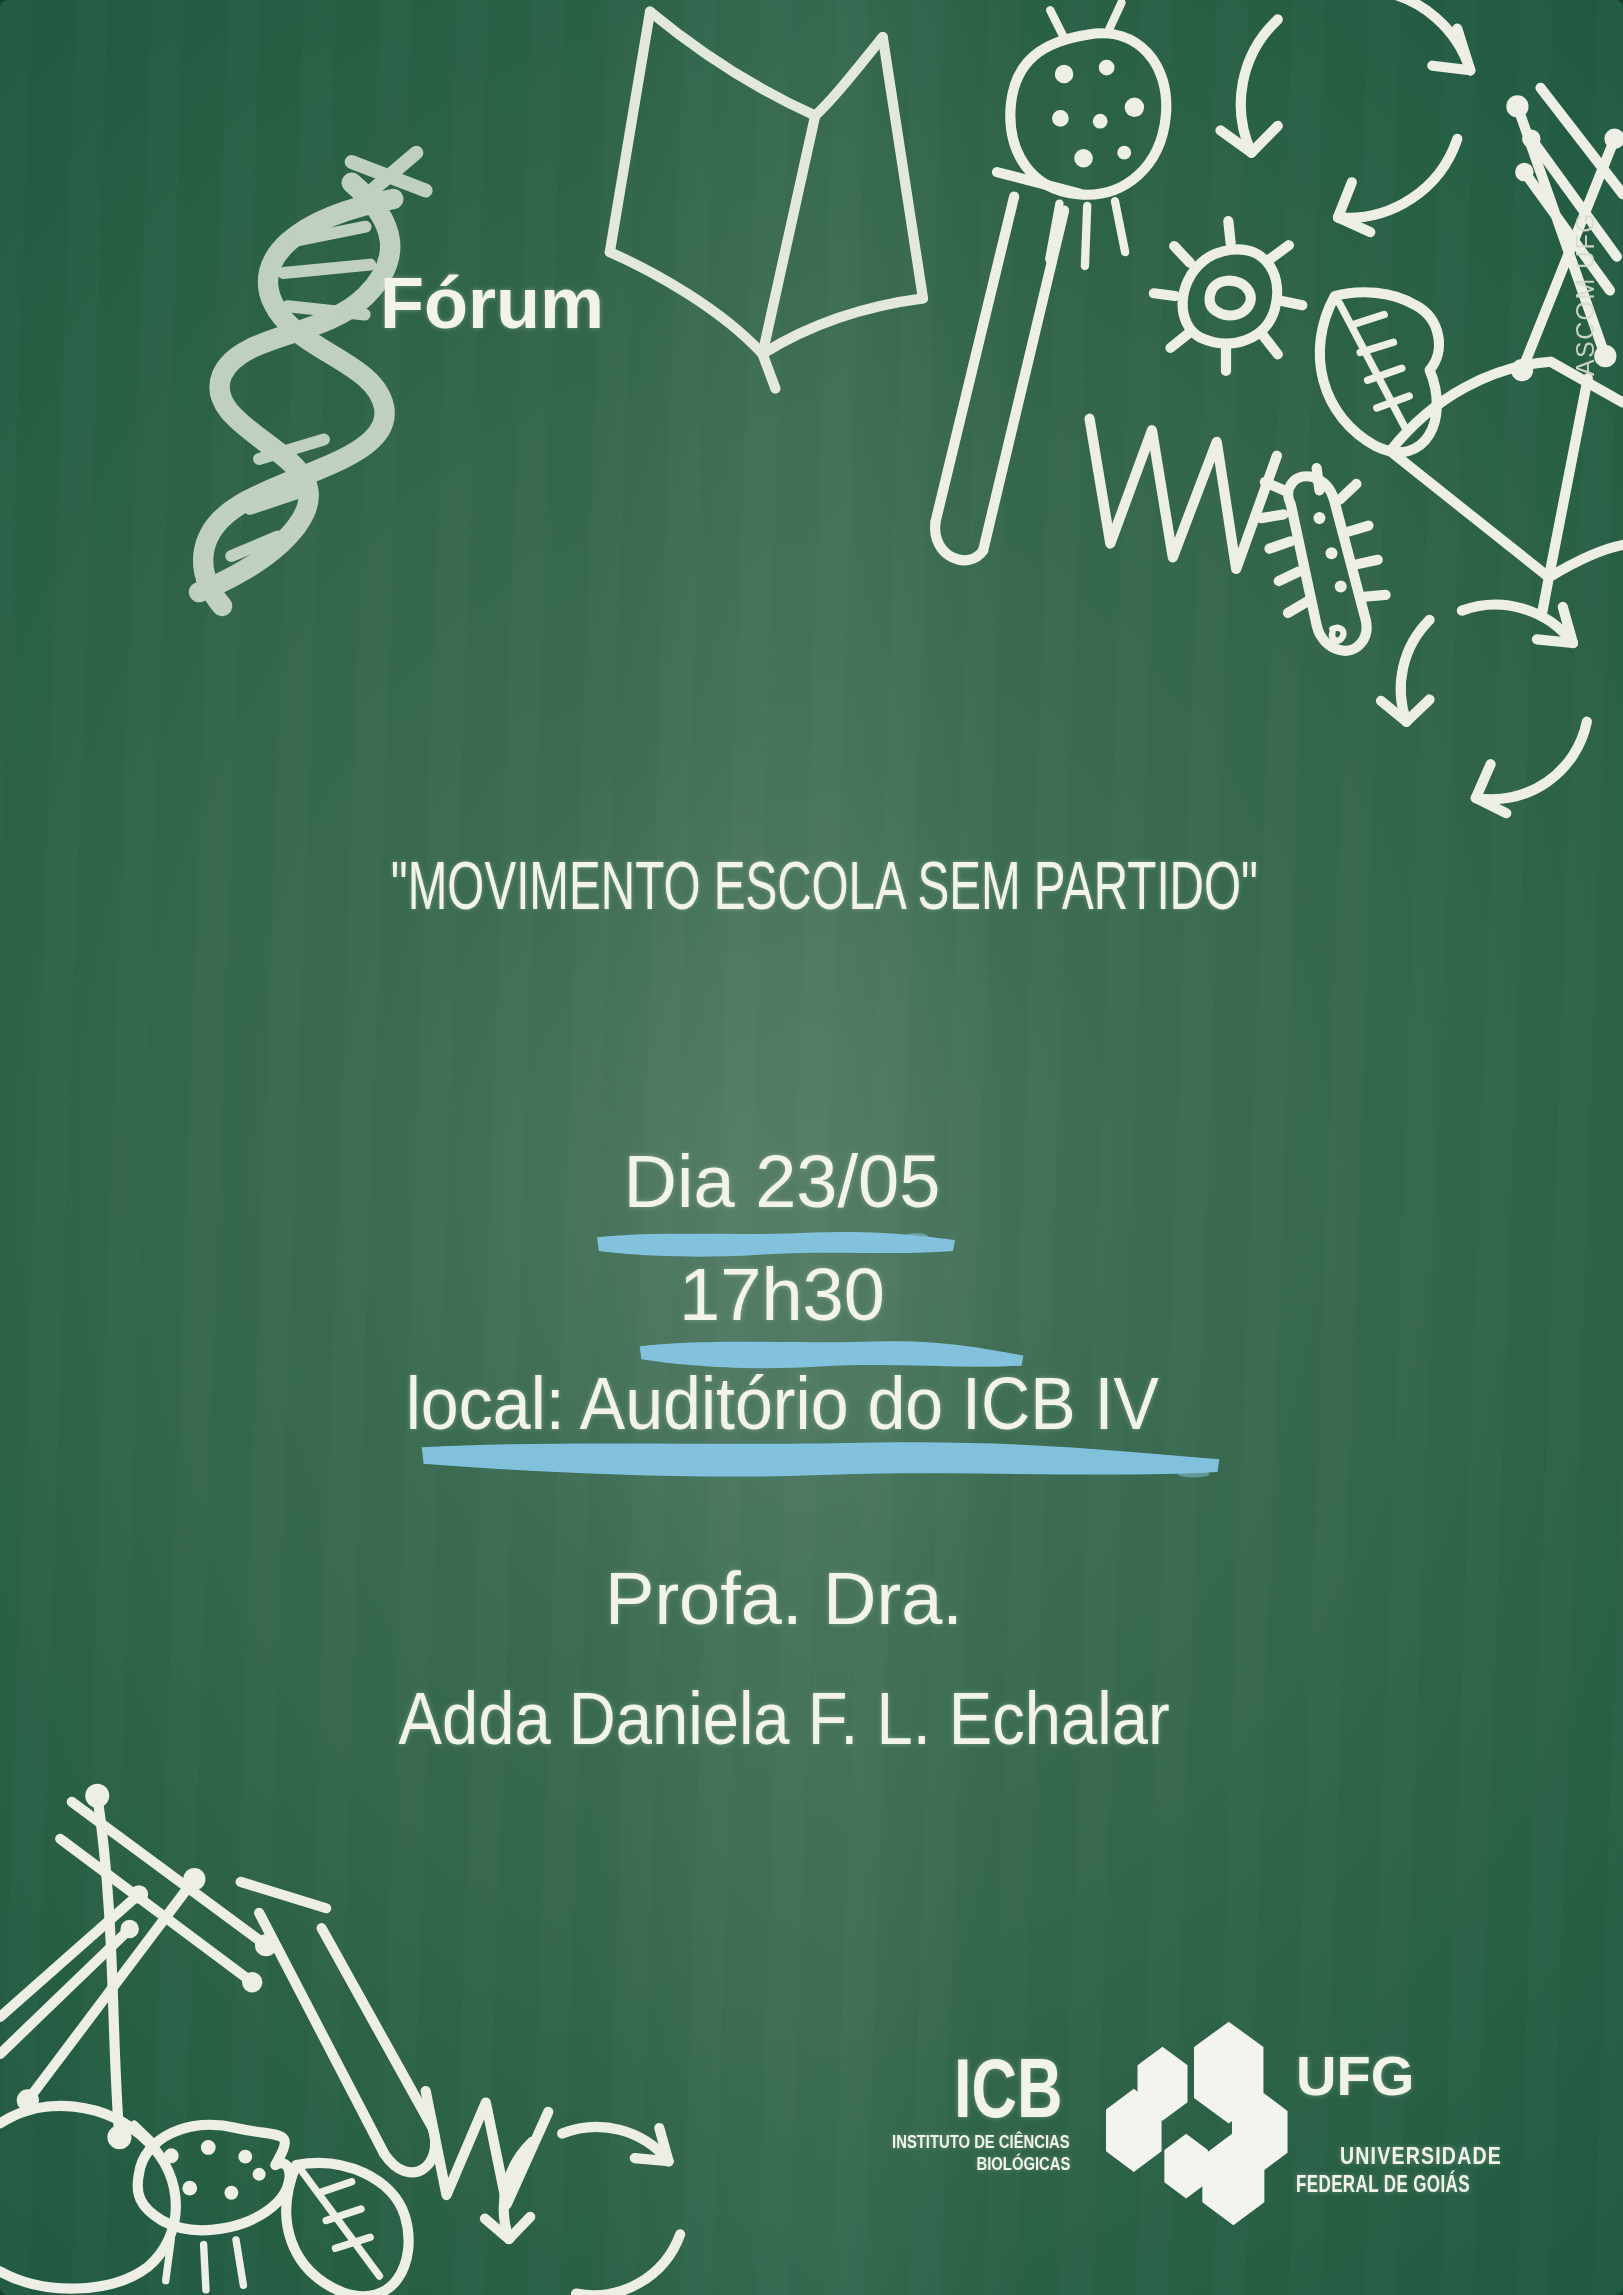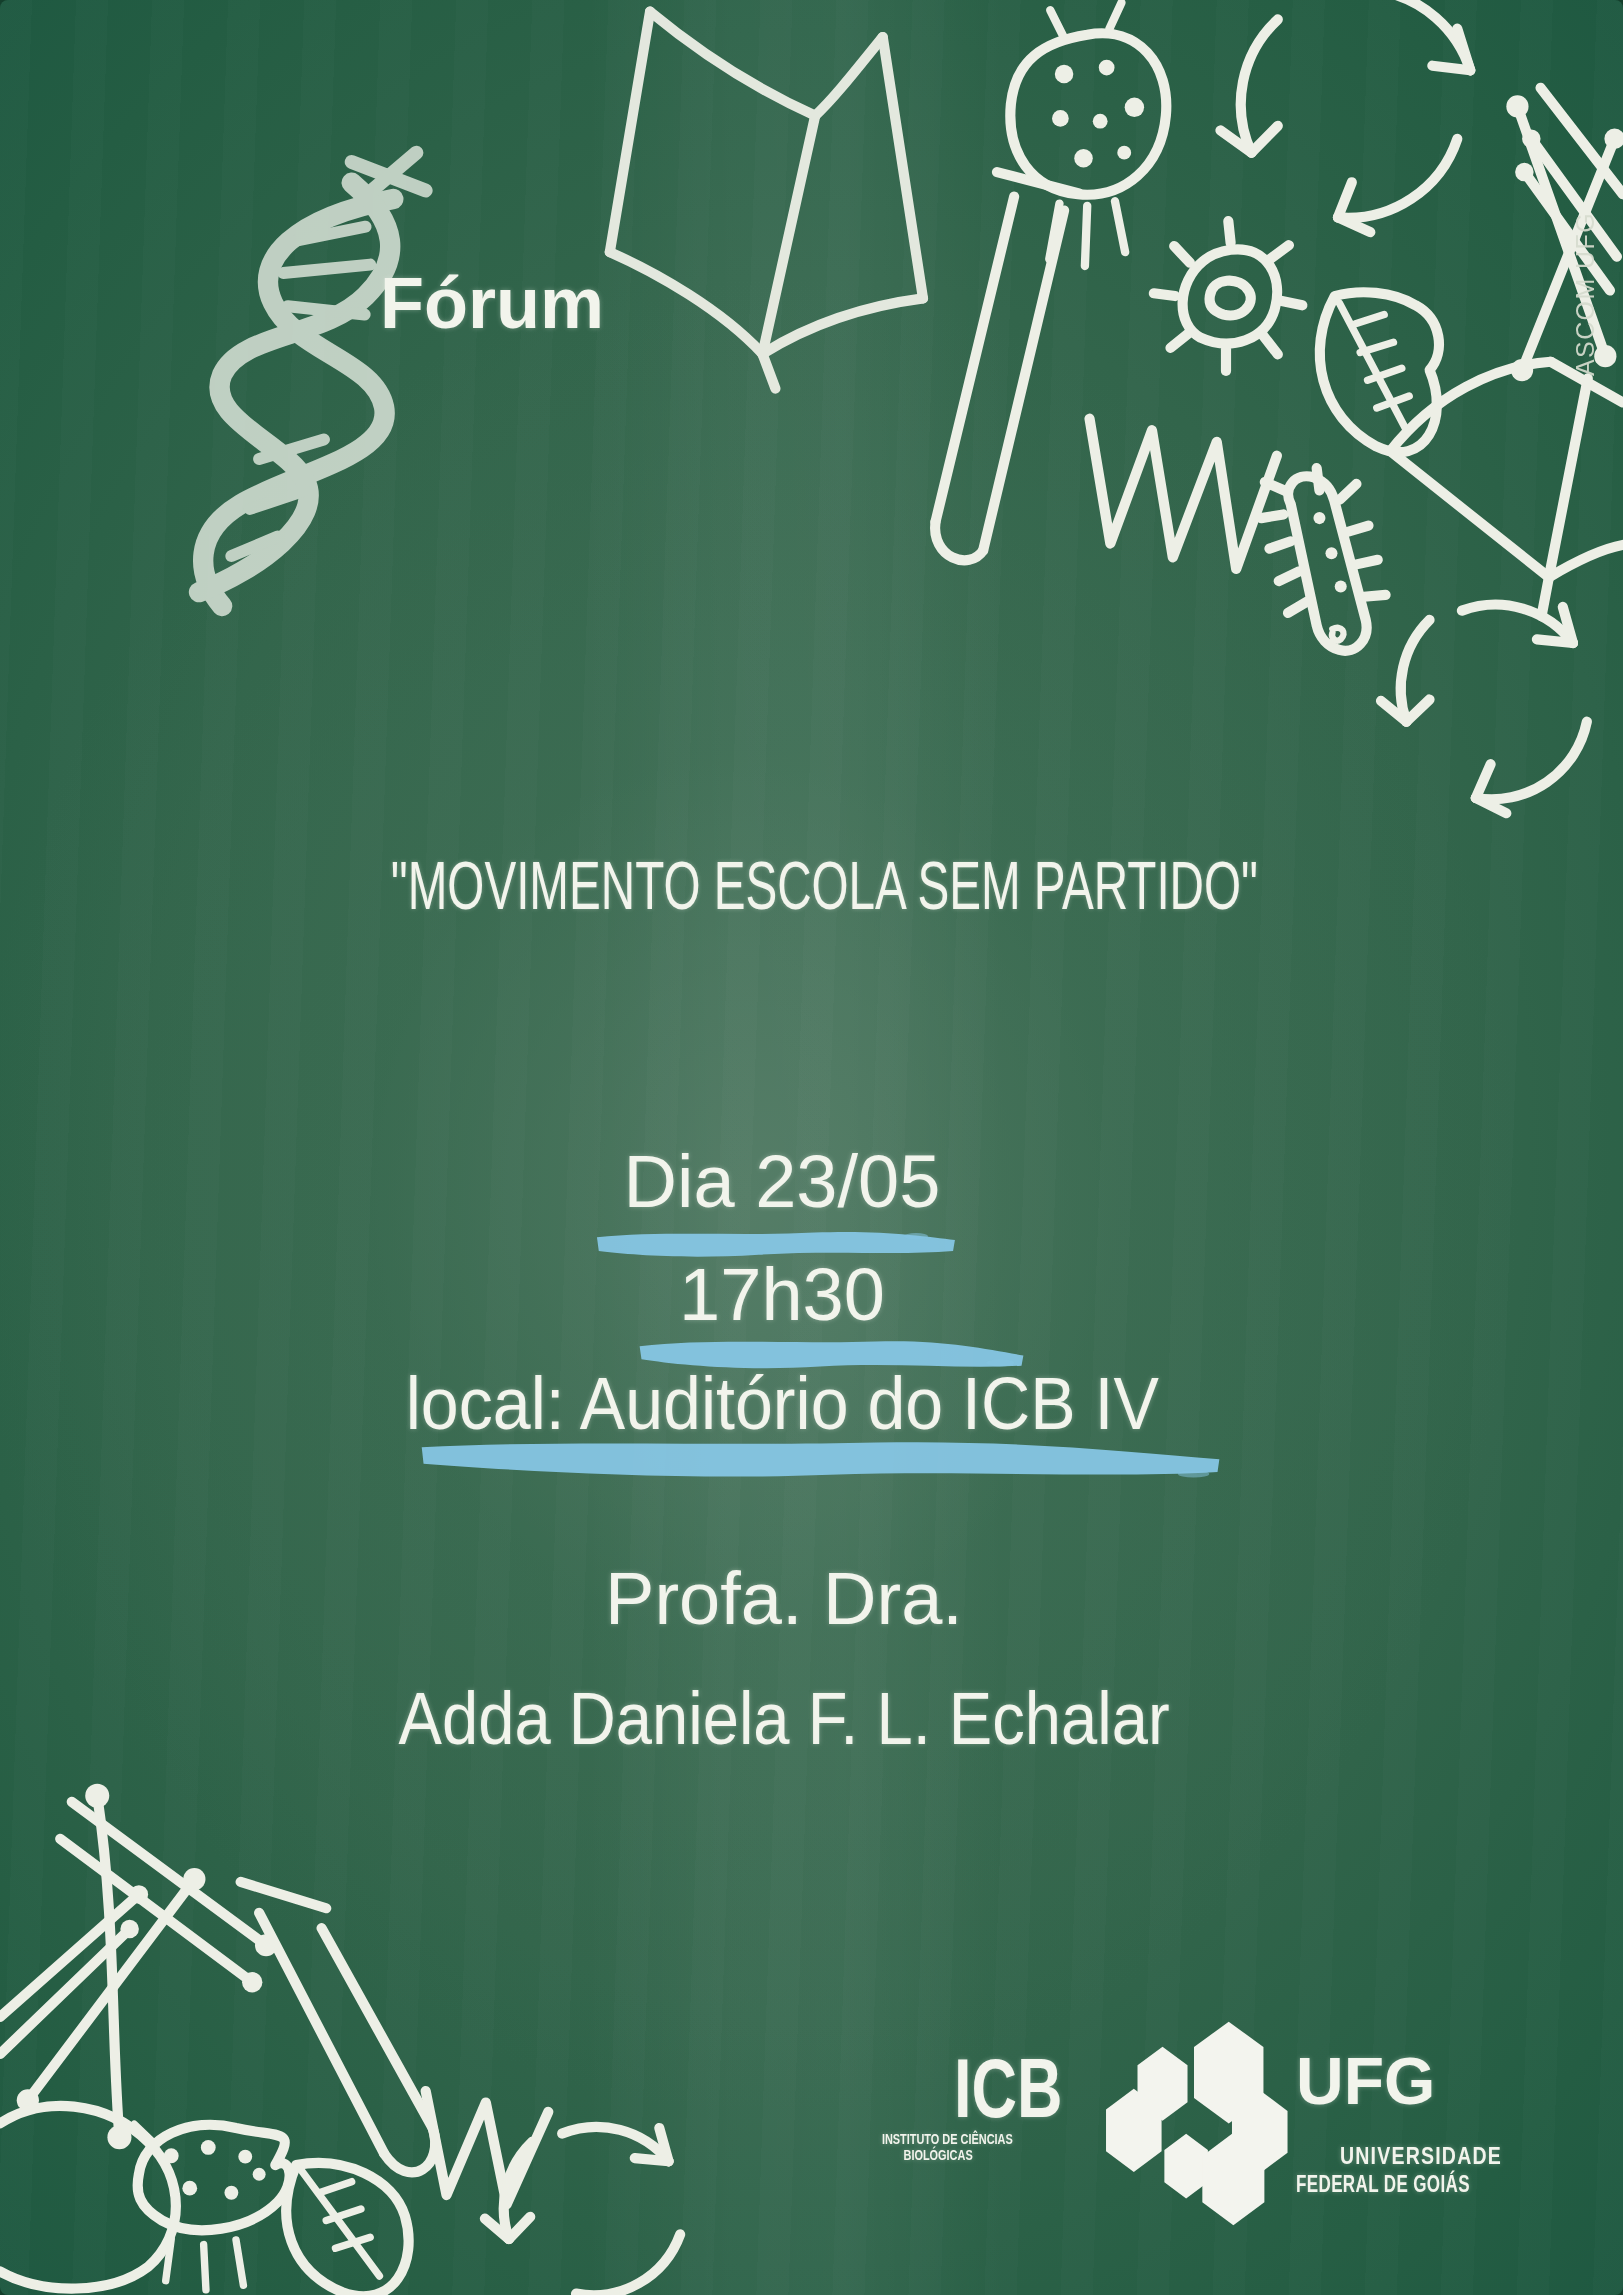--- a/index.html
+++ b/index.html
@@ -41,22 +41,22 @@
     font-size:25px;letter-spacing:1.4px;color:#d6dccf;opacity:.92;white-space:nowrap;
   }
   .doodles{position:absolute;left:0;top:0;pointer-events:none;}
   .doodles path, .doodles line{fill:none;stroke:#edefe6;stroke-width:22;stroke-linecap:round;stroke-linejoin:round;}
   .doodles .soft path{stroke:#d9e3d8;}
   .doodles .dot{fill:#edefe6;stroke:none;}
   .underline-svg{position:absolute;}
   
   .logo-acronym{position:absolute;font-weight:700;white-space:nowrap;}
   .icb-acronym{left:954px;top:2040px;font-size:84px;transform:scaleX(.75);transform-origin:0 0;}
-  .ufg-acronym{left:1296px;top:2043px;font-size:66px;}
-  .icb-name{position:absolute;left:787px;top:2131px;width:283px;text-align:center;font-size:14px;font-weight:600;line-height:1.17;}
+  .ufg-acronym{left:1296px;top:2043px;font-size:56px;}
+  .icb-name{position:absolute;left:787px;top:2131px;width:283px;text-align:right;font-size:19px;font-weight:600;line-height:1.17;}
   .icb-name .scx{transform:scaleX(.78);transform-origin:100% 50%;}
   .ufg-name{position:absolute;left:1296px;top:2143px;font-size:23px;font-weight:700;line-height:1.2;text-align:right;}
   .ufg-name .l1{letter-spacing:1.4px;transform:scaleX(.85);transform-origin:0 50%;}
   .ufg-name .l2{letter-spacing:0.5px;transform:scaleX(.74);transform-origin:0 50%;}
 </style>
 </head>
 <body>
 
 <div class="board">
 

